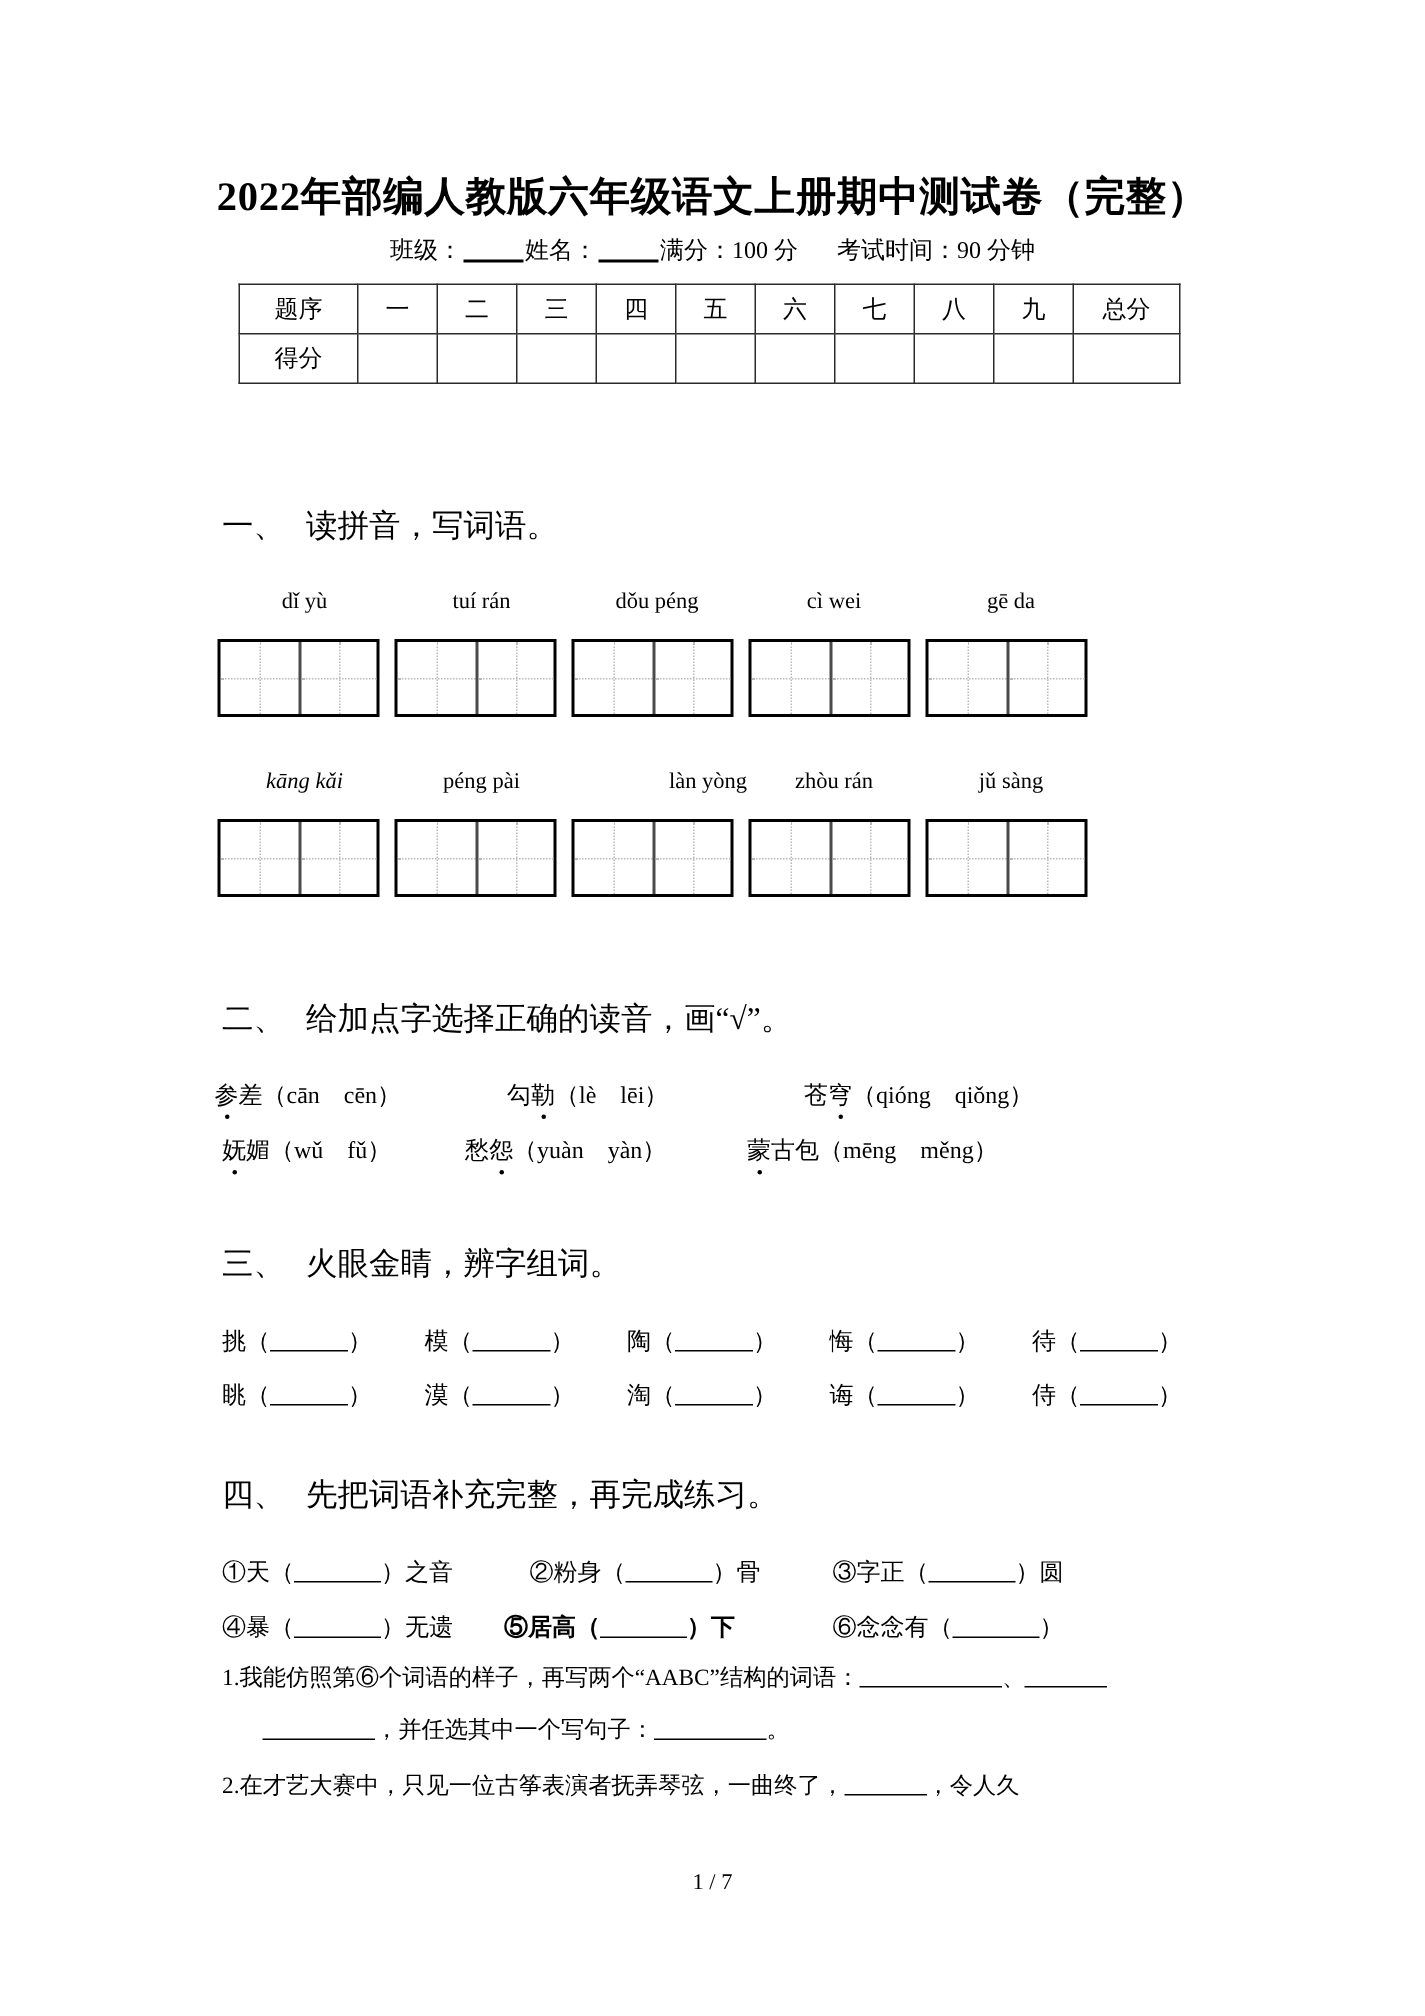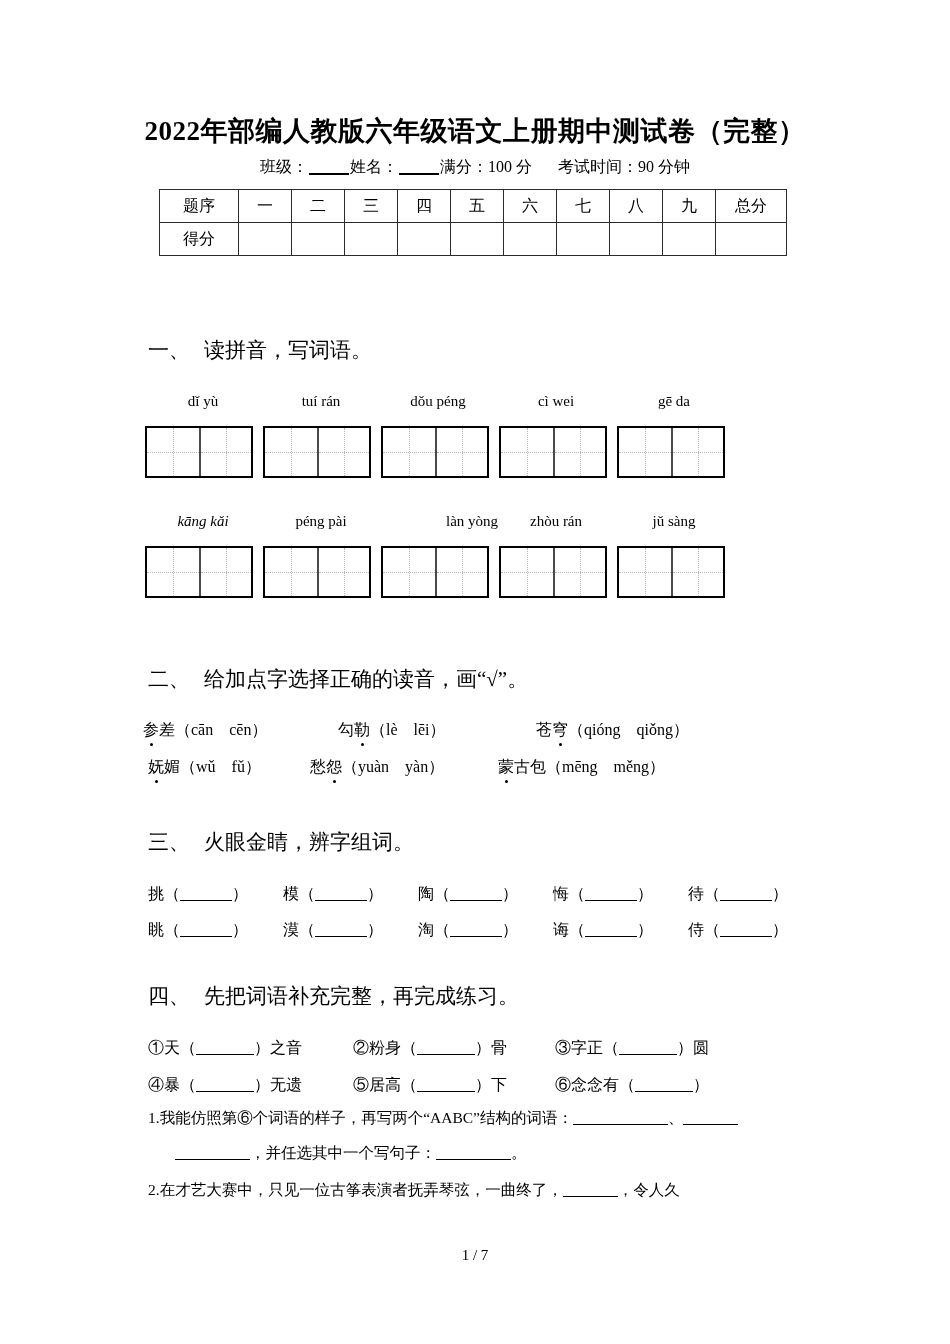--- a/index.html
+++ b/index.html
@@ -360,21 +360,21 @@
     </span>
     <span class="item" style="left:555px;">
       <span>③</span><span>字正</span><span>（</span><span class="blank-paren w58"></span><span>）</span><span>圆</span>
     </span>
   </div>
 
   <div class="ex-line" style="left:0; top:1075px; width:950px;">
     <span class="item" style="left:148px;">
       <span>④</span><span>暴</span><span>（</span><span class="blank-paren w58"></span><span>）</span><span>无遗</span>
     </span>
-    <span class="item" style="left:353px;">
+    <span class="item" style="left:336px;font-weight:bold;">
       <span>⑤</span><span>居高</span><span>（</span><span class="blank-paren w58"></span><span>）</span><span>下</span>
     </span>
     <span class="item" style="left:555px;">
       <span>⑥</span><span>念念有</span><span>（</span><span class="blank-paren w58"></span><span>）</span><span></span>
     </span>
   </div>
 
   <div class="subq" style="left:148px; top:1108px;">
     <span>1.我能仿照第⑥个词语的样子，再写两个“AABC”结构的词语：</span><span class="ul ul-lg"></span><span>、</span><span class="ul ul-sm"></span>
   </div>

